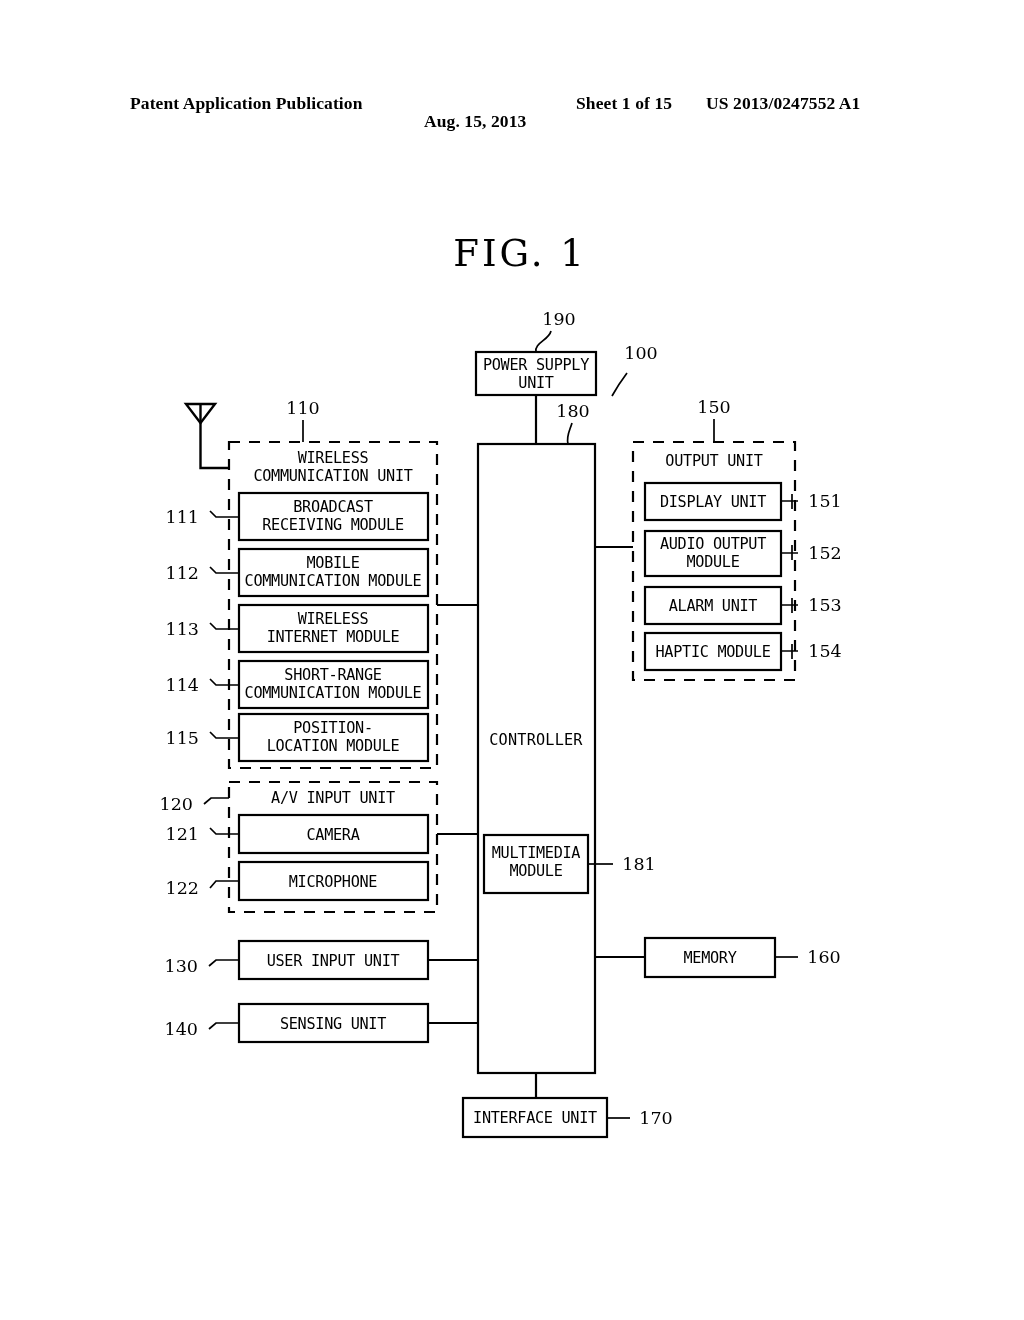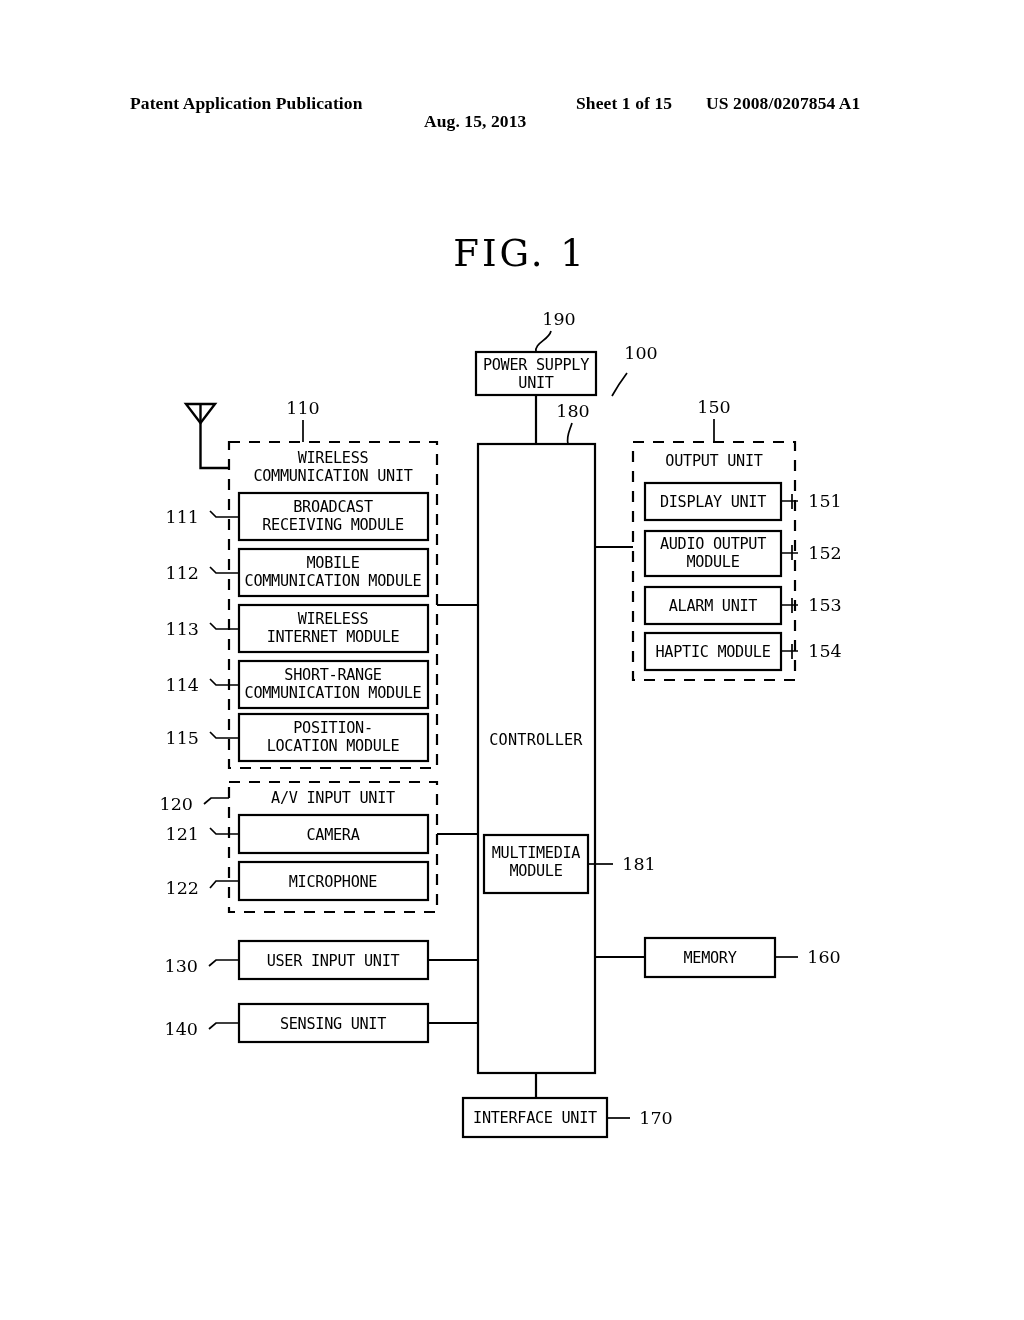--- a/index.html
+++ b/index.html
@@ -104,21 +104,21 @@
 </style>
 </head>
 <body>
 
 <div id="page">
 
   <div class="hdr">
     <span class="h-pub">Patent Application Publication</span>
     <span class="h-date">Aug. 15, 2013</span>
     <span class="h-sheet">Sheet 1 of 15</span>
-    <span class="h-num">US 2008/0207854 A1</span>
+    <span class="h-num">US 2013/0247552 A1</span>
   </div>
 
   <div class="figtitle">FIG.  1</div>
 
   <svg id="diagram" width="1024" height="1320" viewBox="0 0 1024 1320">
 
     <g>
       <path class="ant" d="M186 404 L215 404 L200.5 423 Z"></path>
       <path class="ant" d="M200.5 404 L200.5 468 L229 468"></path>
     </g>

